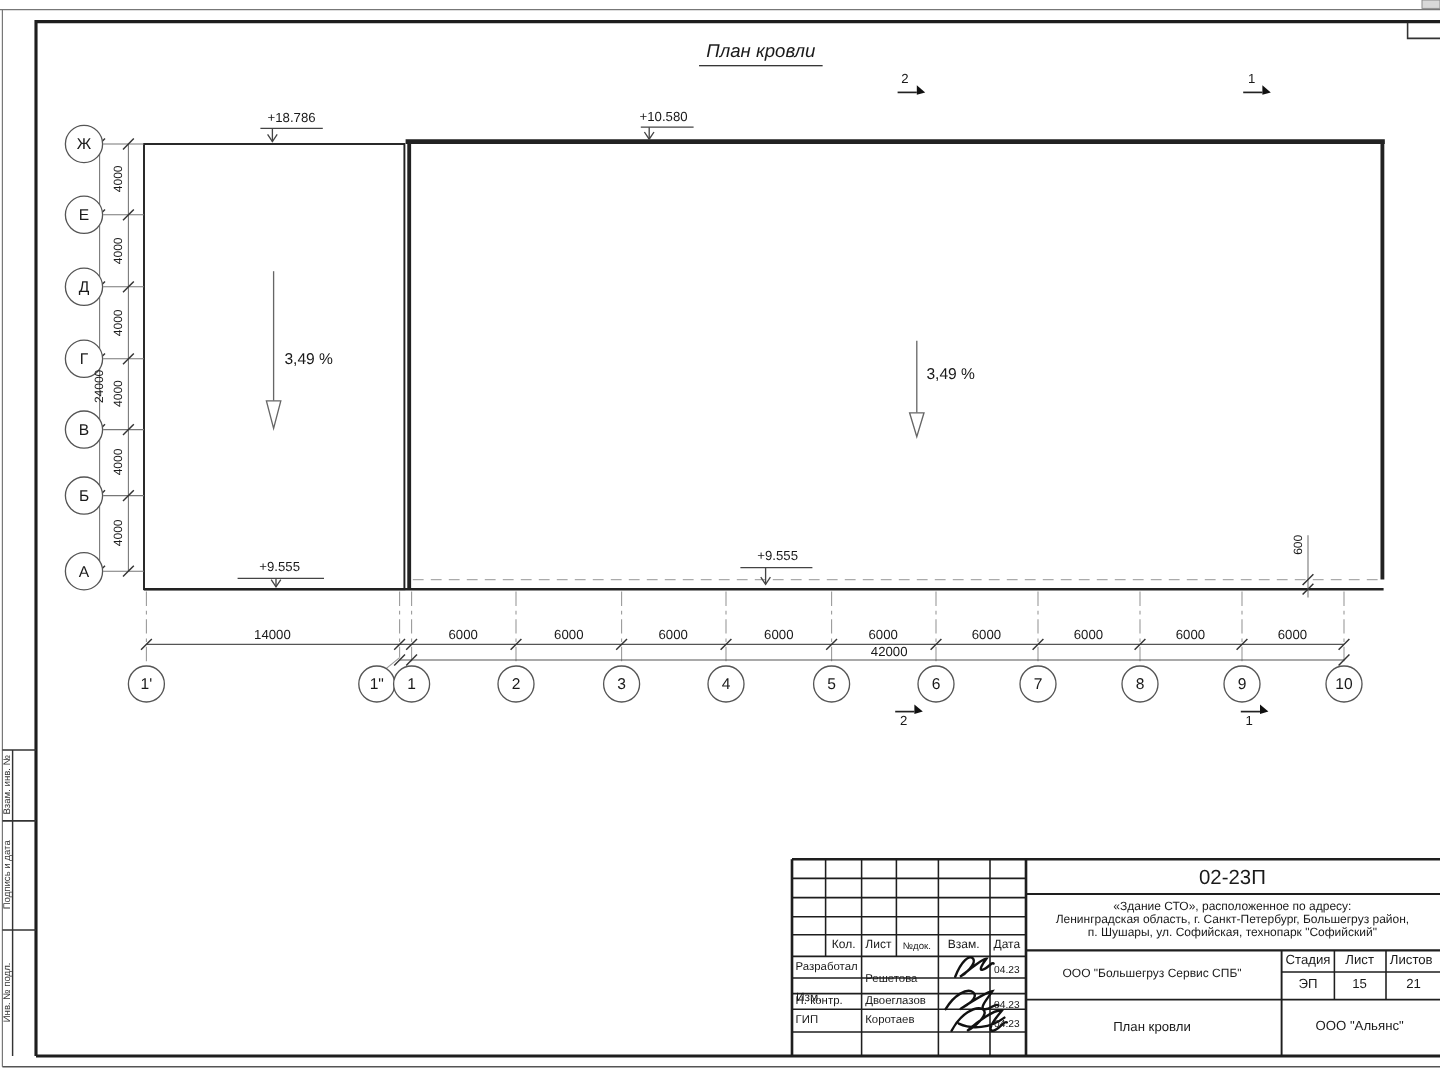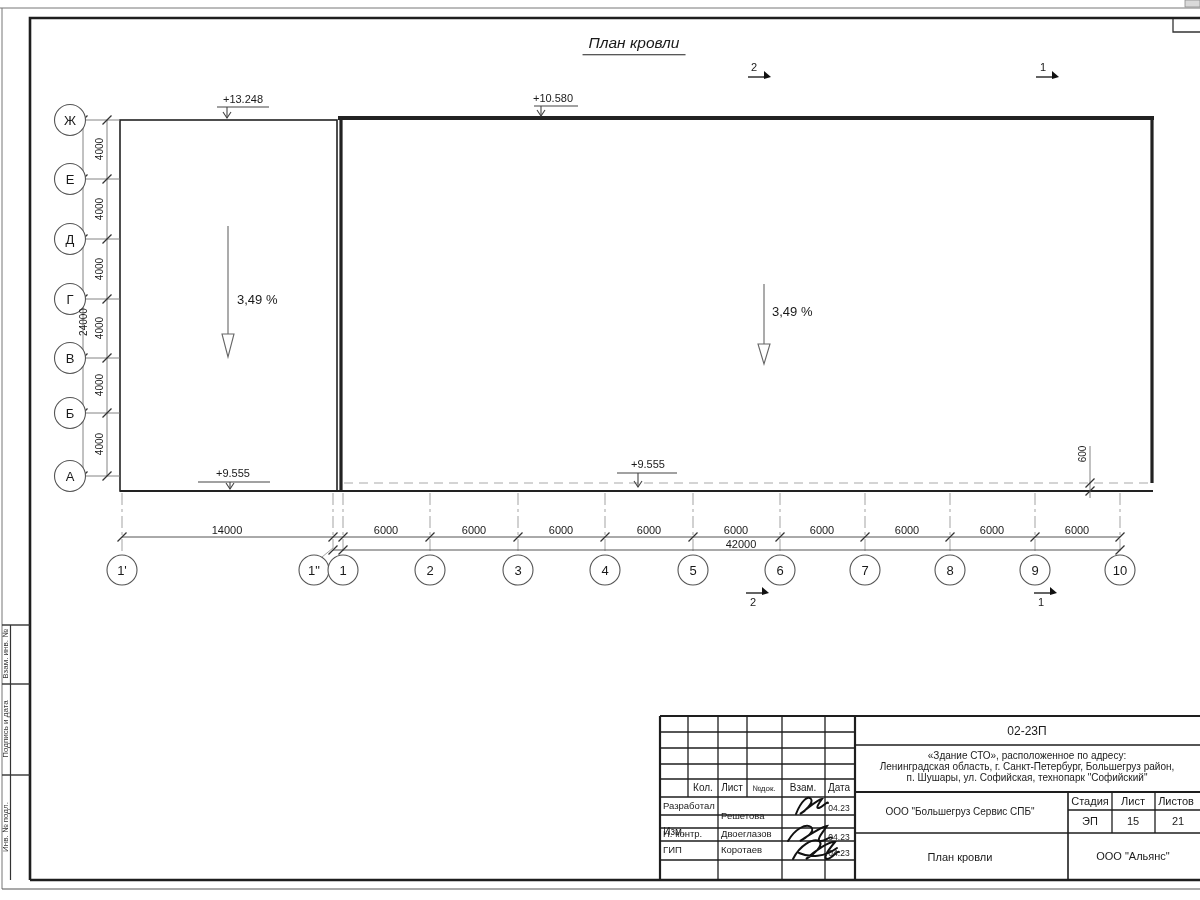--- a/index.html
+++ b/index.html
@@ -9,21 +9,21 @@
   .t{position:absolute;transform:translate(-50%,-50%);white-space:nowrap;line-height:1;color:#1a1a1a;}
   .la{transform:translate(0,-50%);}
   .rot{transform:translate(-50%,-50%) rotate(-90deg);}
   .it{font-style:italic;}
   .ul{border-bottom:1.3px solid #222;padding:0 6px 3px 6px;}
   .s8{font-size:8px;}
   .s9{font-size:8.5px;}
   .s95{font-size:9.5px;}
   .s10{font-size:10px;}
   .s11{font-size:11px;}
-  .s12{font-size:12px;}
+  .s12{font-size:17px;}
   .s13{font-size:13px;}
   .s15{font-size:15.5px;}
   .gray{color:#333;}
 </style>
 </head>
 <body>
 
 <div class="page">
 
 <svg width="1200" height="900" viewBox="0 0 1200 900">
@@ -210,21 +210,21 @@
 
   <g fill="none" stroke="#111" stroke-width="2" stroke-linecap="round">
     <path d="M796,814 C801,801 808,795 811,799 C814,803 804,812 800,814 C807,809 818,799 822,799 C819,803 815,809 819,808 C823,807 827,801 828,803"></path>
     <path d="M788,841 C795,829 806,823 811,827 C816,831 806,838 800,841 C809,835 821,827 827,826 C823,832 816,840 820,841 C825,842 830,835 832,838"></path>
     <path d="M793,859 C800,845 813,838 819,841 C825,845 812,856 806,859 C815,851 829,841 835,842 C830,848 822,858 827,859 C832,859 837,850 839,852 M799,853 C810,858 825,857 837,848"></path>
   </g>
 </svg>
 
   <span class="t s15 it ul" style="left:634px;top:45px;">План кровли</span>
 
-  <span class="t s11" style="left:243px;top:99px;">+13.248</span>
+  <span class="t s11" style="left:243px;top:99px;">+18.786</span>
   <span class="t s11" style="left:553px;top:98px;">+10.580</span>
   <span class="t s11" style="left:233px;top:473px;">+9.555</span>
   <span class="t s11" style="left:648px;top:464px;">+9.555</span>
 
   <span class="t s13 la" style="left:237px;top:299px;">3,49 %</span>
   <span class="t s13 la" style="left:772px;top:311px;">3,49 %</span>
 
   <span class="t s10 rot" style="left:1083px;top:454px;">600</span>
 
   <span class="t s11" style="left:754px;top:67px;">2</span>

